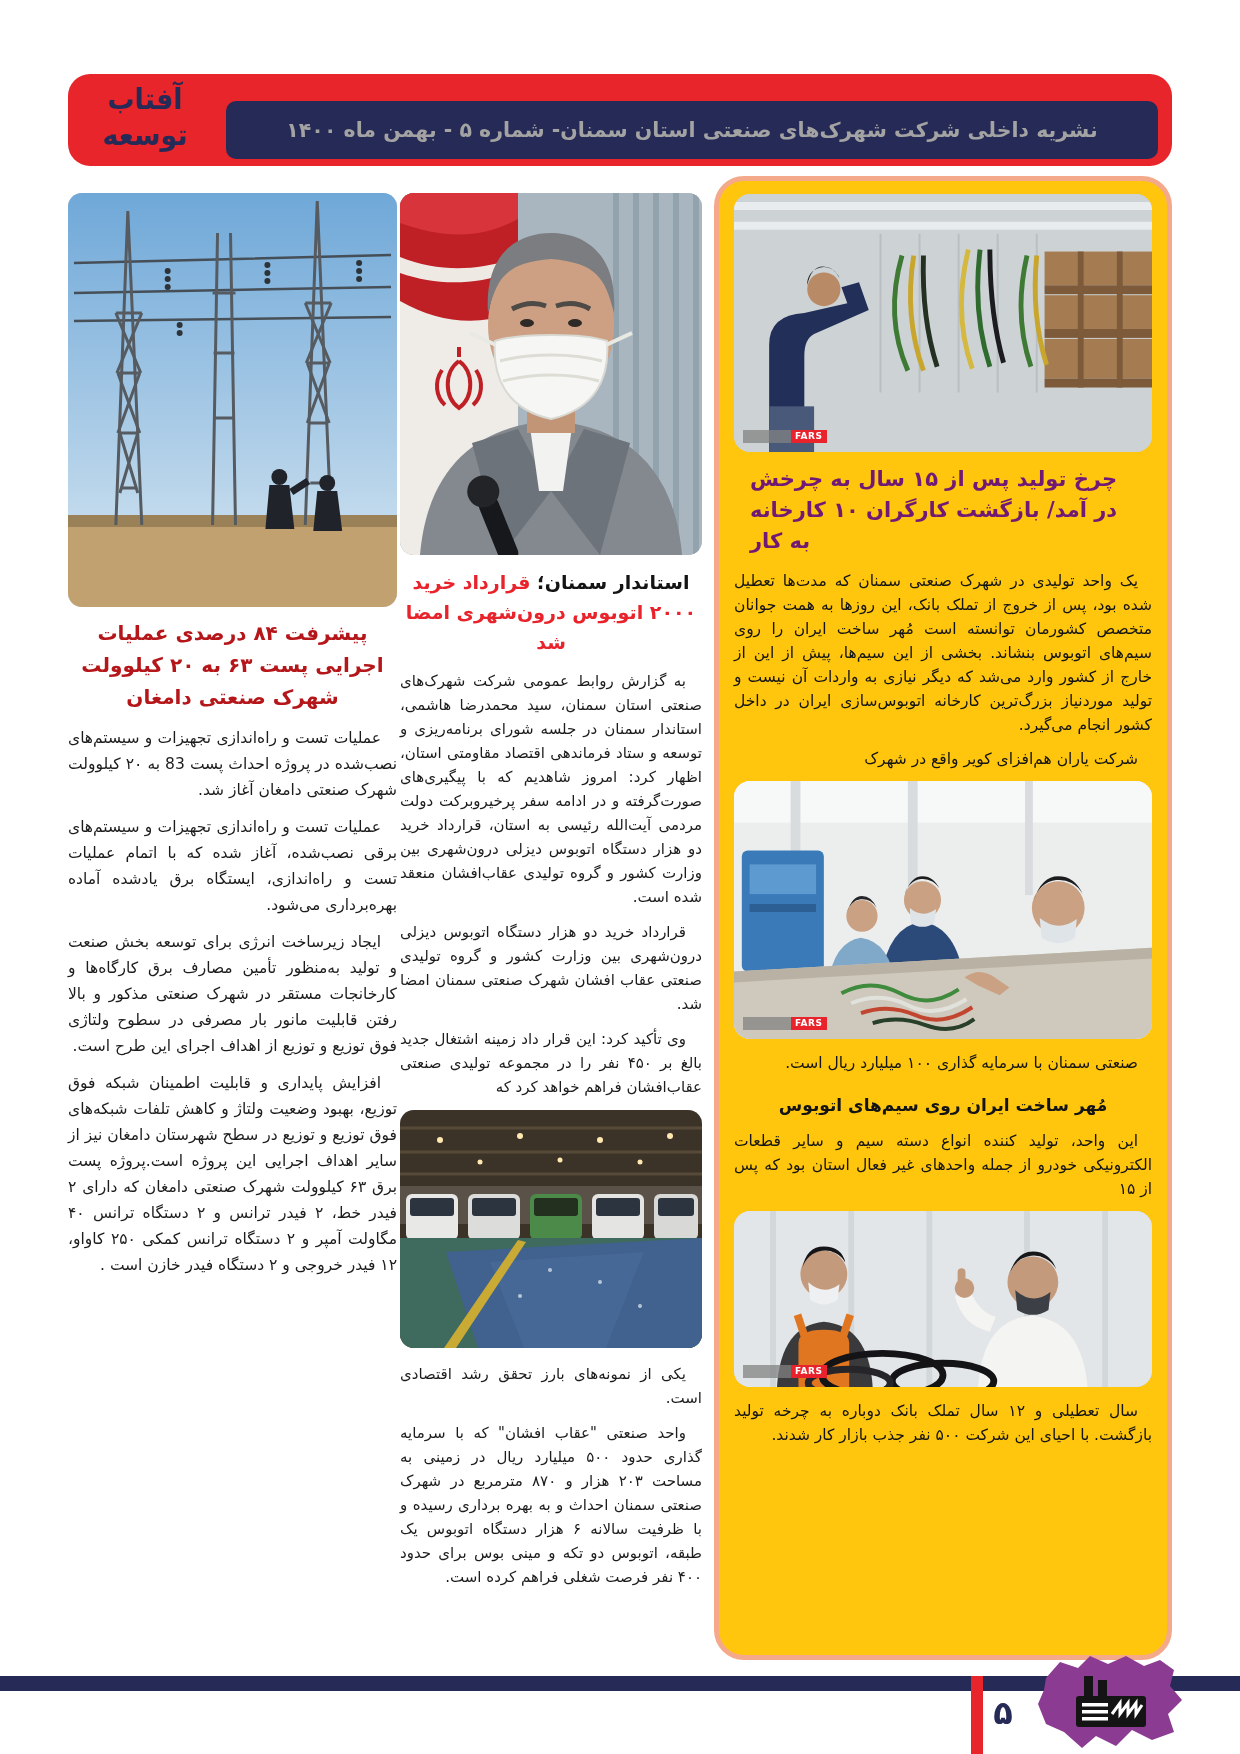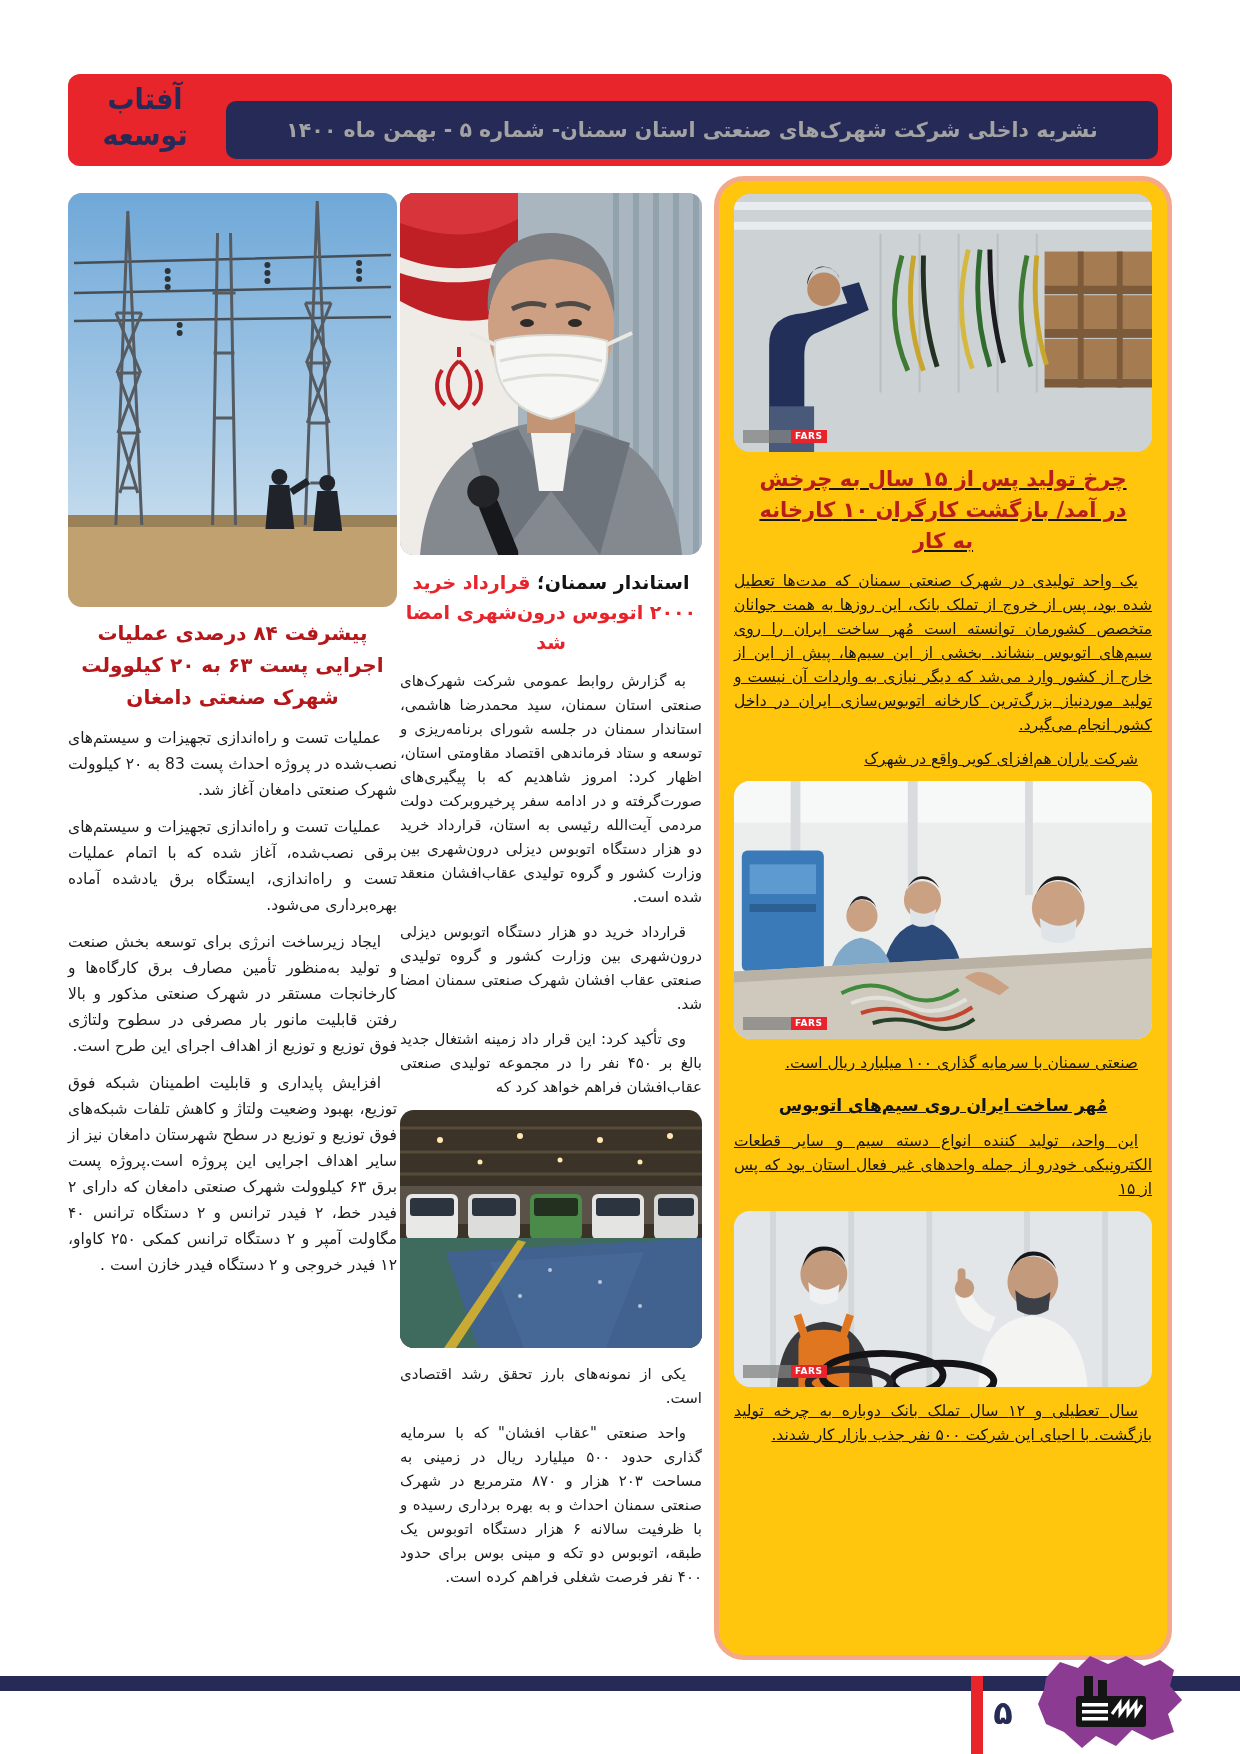--- a/index.html
+++ b/index.html
@@ -2,21 +2,21 @@
 <html lang="fa"><head>
 <meta charset="utf-8">
 <style>
   html,body{margin:0;padding:0;}
   body{
     width:1240px;height:1754px;position:relative;background:#ffffff;
     font-family:"DejaVu Sans",sans-serif;overflow:hidden;color:#1c1c1c;
   }
   
   .header{position:absolute;left:68px;top:74px;width:1104px;height:92px;
-    background:#e8252b;border-radius:12px;}
+    background:#e8252b;border-radius:22px;}
   .logo{position:absolute;left:14px;top:10px;width:126px;text-align:center;
     color:#262a56;font-weight:bold;font-size:27px;line-height:33px;transform:scaleY(1.08);}
   .title-box{position:absolute;left:158px;top:27px;width:932px;height:58px;
     background:#262a56;border-radius:10px;display:flex;align-items:center;justify-content:center;}
   .title-box span{color:#a3a3a3;font-size:20.5px;font-weight:bold;direction:rtl;white-space:nowrap;}
   
   .col{position:absolute;top:193px;direction:rtl;text-align:justify;}
   #col-left{left:68px;width:329px;font-size:15.5px;line-height:26px;}
   #col-mid{left:400px;width:302px;font-size:15px;line-height:24px;}
   .col p{margin:0 0 11px;text-indent:16px;}
@@ -27,25 +27,25 @@
     text-align:center;margin:0 0 12px;}
   .photo-official{height:362px;margin-bottom:12px;}
   .headline-mid{font-size:19px;line-height:30px;font-weight:bold;color:#141414;
     text-align:center;margin:0 0 12px;}
   .headline-mid .red{color:#e8232b;}
   .photo-bus{height:238px;margin:4px 0 14px;}
   
   #yellow{position:absolute;left:714px;top:176px;width:458px;height:1484px;
     background:#ffc60d;border:5px solid #f4a98b;border-radius:30px;box-sizing:border-box;
     padding:13px 15px;direction:rtl;font-size:15.5px;line-height:24px;
-    text-align:justify;color:#141414;text-decoration:underline;}
+    text-align:justify;color:#141414;}
   #yellow .photo{border-radius:16px;}
   .photo-cables{height:258px;margin-bottom:12px;}
-  .headline-yellow{font-size:21px;line-height:31px;font-weight:bold;color:#b91c1c;
-    text-align:center;margin:4px 16px 12px;}
+  .headline-yellow{font-size:21px;line-height:31px;font-weight:bold;color:#701a75;
+    text-align:left;margin:4px 16px 12px;}
   #yellow p{margin:0 0 10px;text-indent:14px;}
   .photo-workers{height:258px;margin:6px 0 12px;}
   .subhead{font-weight:bold;font-size:17px;text-align:center;margin:18px 0 12px;text-indent:0;}
   .photo-men{height:176px;margin:6px 0 12px;}
   
   .wm{position:absolute;left:9px;bottom:9px;display:flex;height:13px;}
   .wm-badge{background:#e8232b;color:#fff;font-size:9px;font-weight:bold;
     line-height:13px;padding:0 4px;letter-spacing:.5px;}
   .wm-rest{background:rgba(130,130,130,.75);width:48px;}
   

